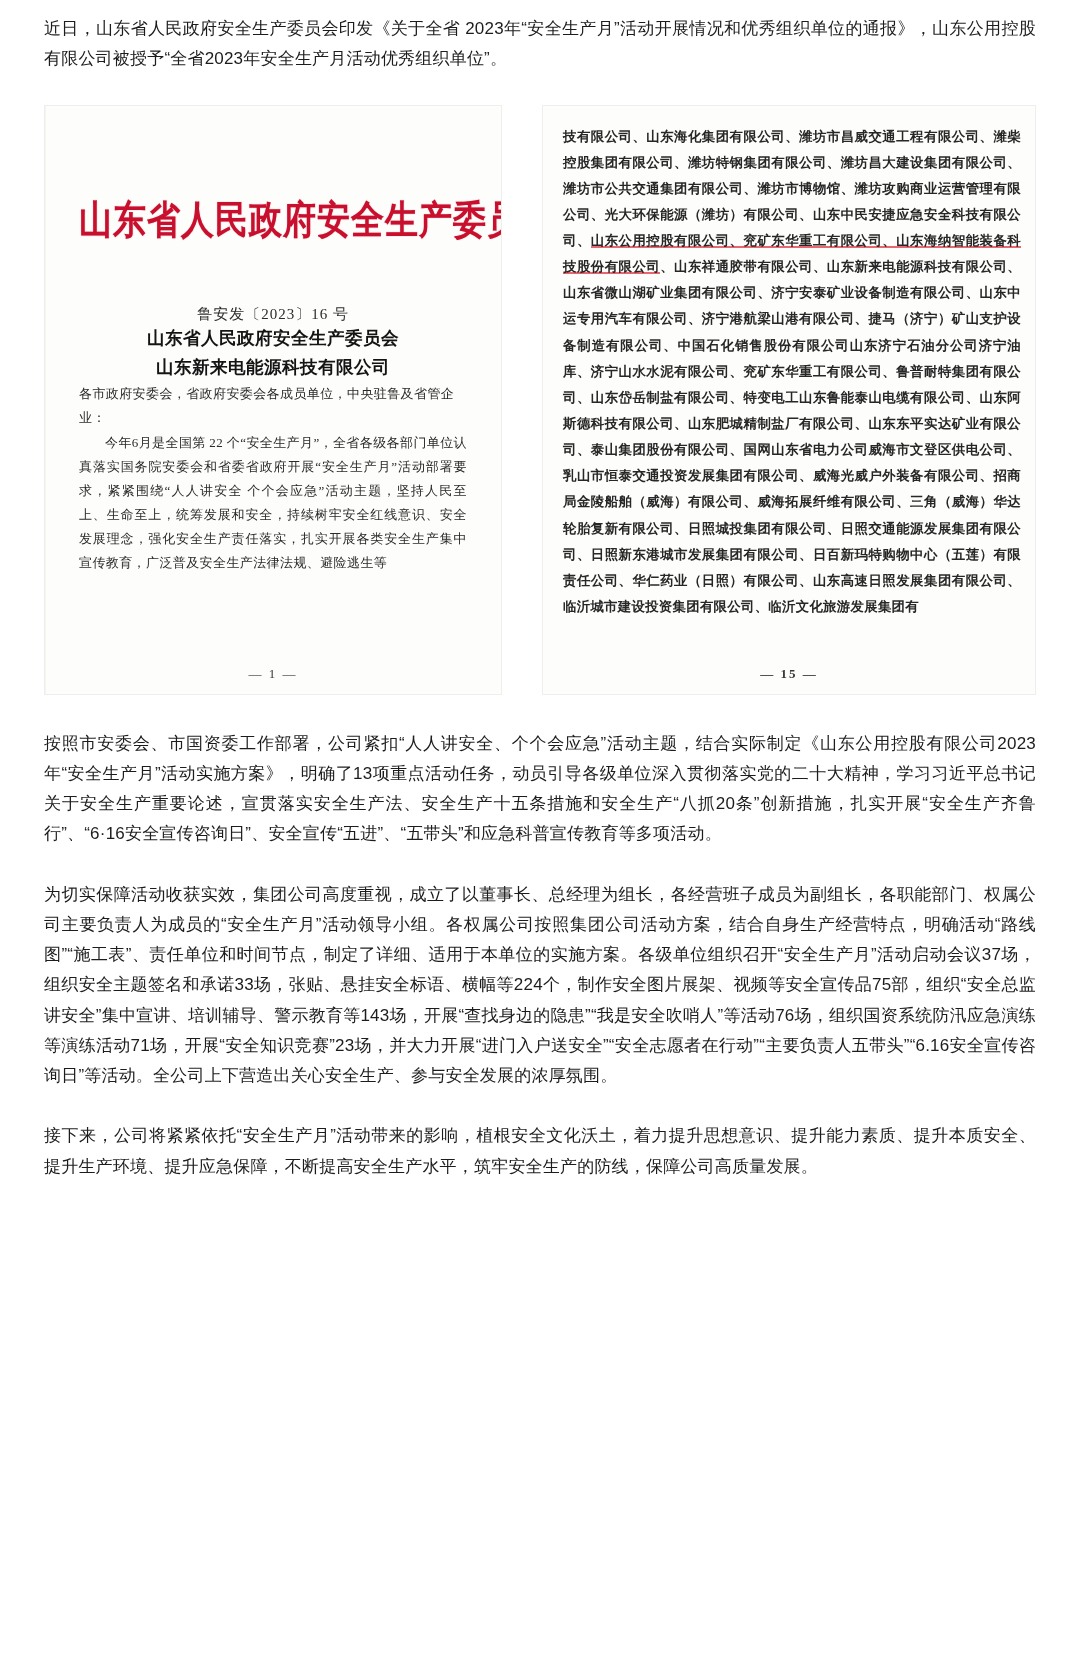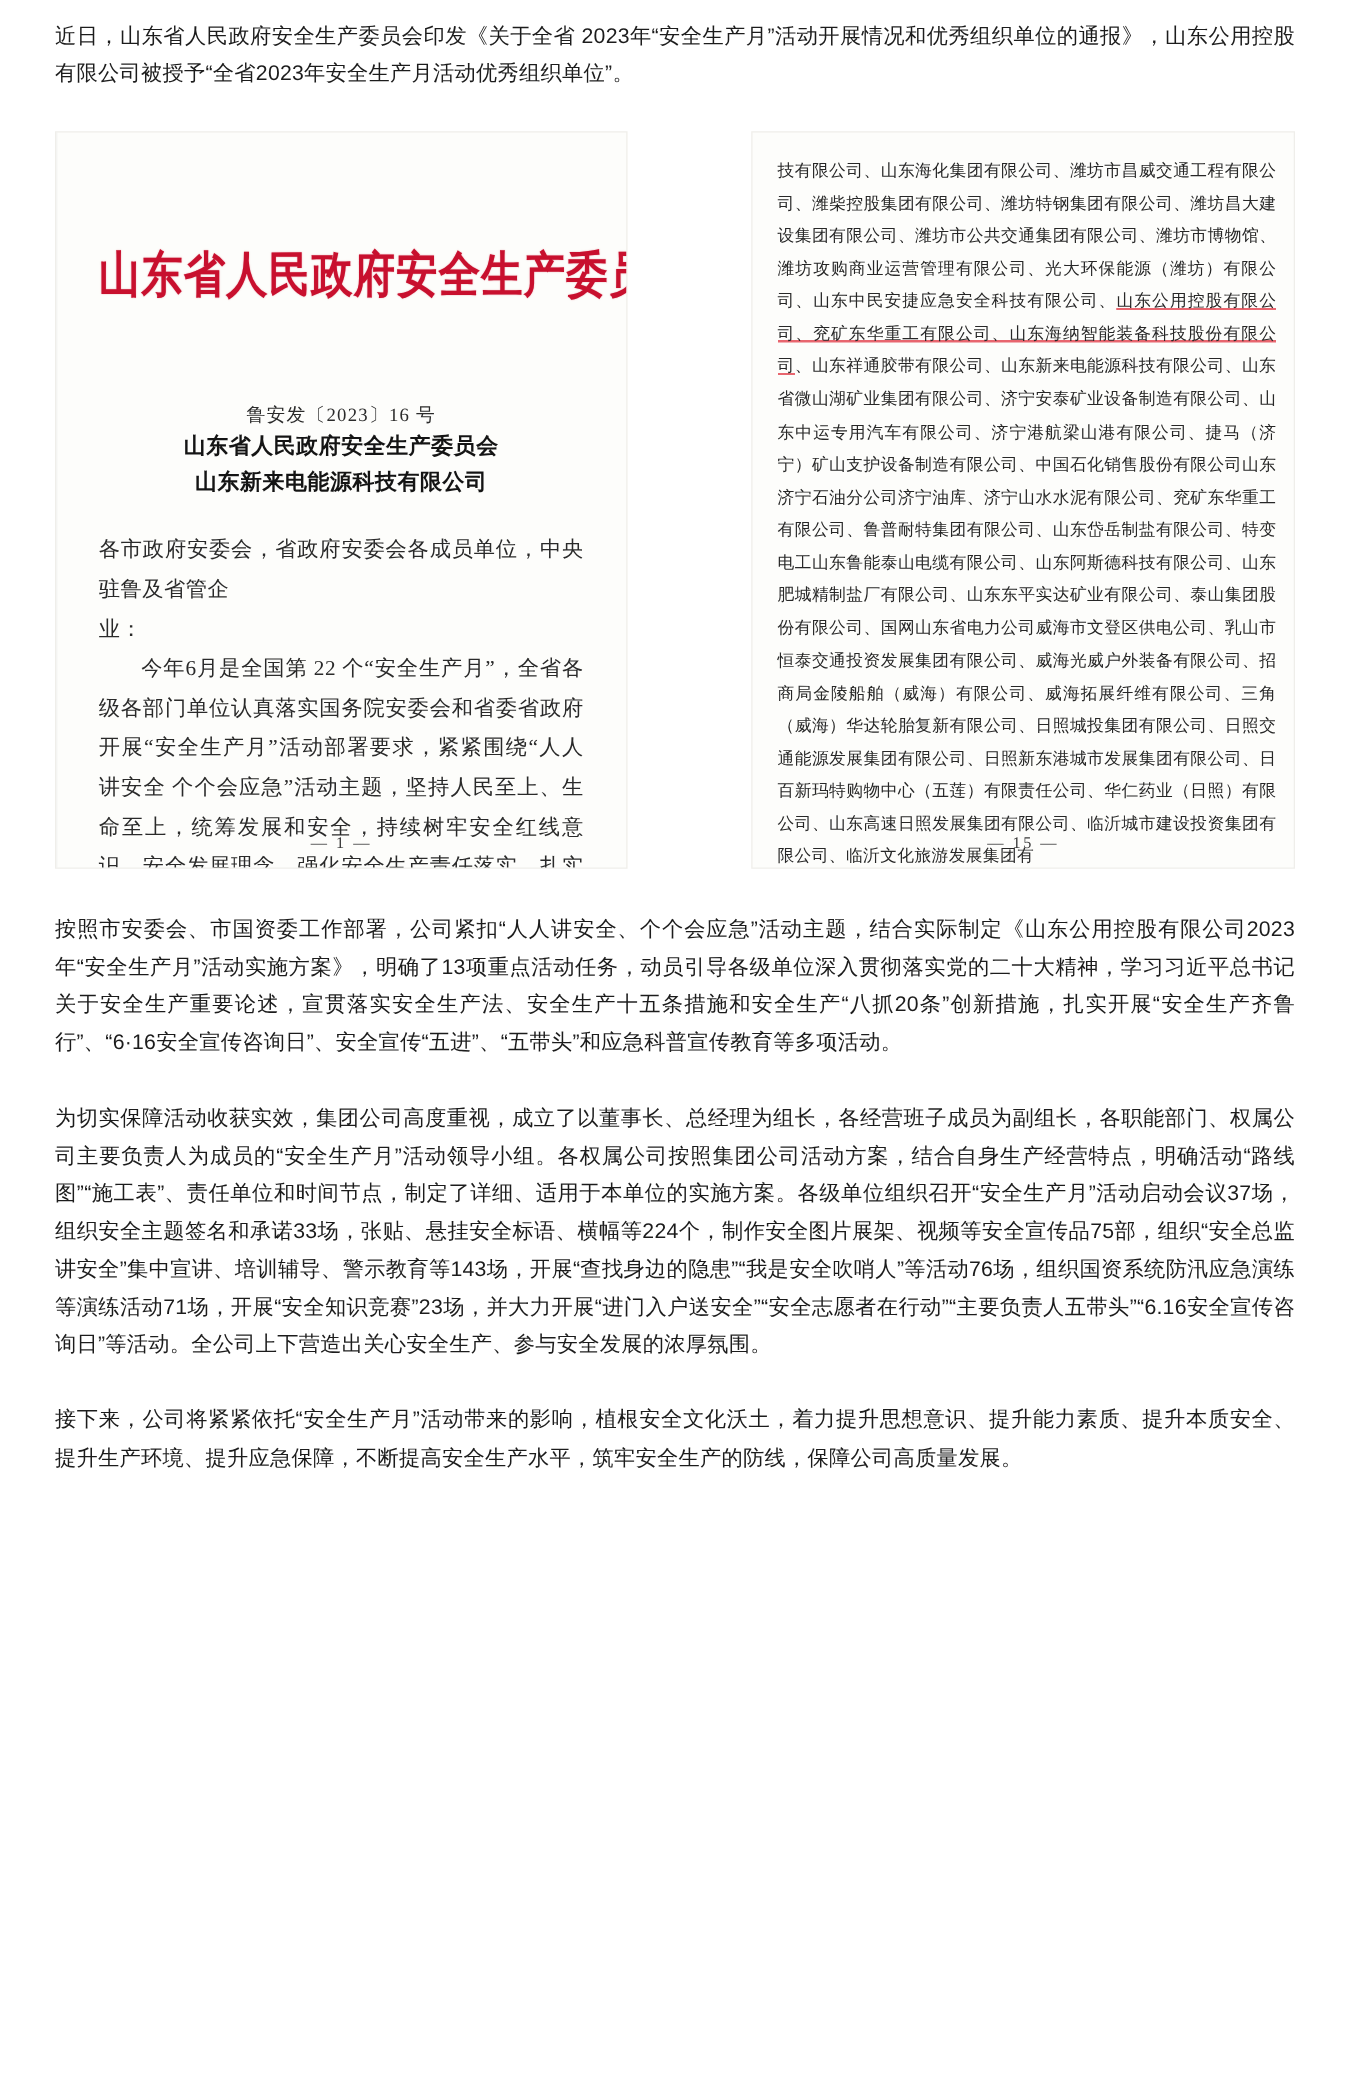--- a/index.html
+++ b/index.html
@@ -41,60 +41,60 @@
     background: #fdfdfb;
     border: 1px solid #efeeea;
     overflow: hidden;
   }
   .scan-left {
     width: 458px;
     height: 590px;
     padding: 38px 34px 10px 34px;
   }
   .scan-right {
-    width: 435px;
+    width: 494px;
     height: 590px;
     padding: 18px 14px 10px 20px;
+    font-weight: bold;
   }
   .scan-title {
     text-align: center;
     color: #c8102e;
     font-family: "Liberation Serif", serif;
     font-weight: bold;
     font-size: 33px;
     letter-spacing: 1px;
     margin-top: 54px;
     text-shadow: 0 0 1px rgba(200,16,46,.5);
     white-space: nowrap;
     transform: scaleY(1.18);
   }
   .scan-docnum {
     text-align: center;
     font-family: "Liberation Serif", serif;
     font-size: 15px;
     color: #2b2b2b;
-    margin-top: 80px;
+    margin-top: 62px;
     letter-spacing: 1px;
   }
   .scan-heading {
     text-align: center;
     font-family: "Liberation Serif", serif;
     font-weight: bold;
     font-size: 17.5px;
     line-height: 1.68;
     color: #141414;
     letter-spacing: .5px;
   }
   .scan-body {
     font-family: "Liberation Serif", serif;
-    font-size: 17px;
+    font-size: 13px;
     line-height: 1.86;
     color: #2a2a2a;
     text-align: justify;
-    margin-top: 24px;
     letter-spacing: .4px;
   }
   .scan-body .indent { text-indent: 2em; display: block; }
   .scan-pagenum {
     position: absolute;
     bottom: 12px;
     left: 0; right: 0;
     text-align: center;
     font-family: "Liberation Serif", serif;
     font-size: 13px;

